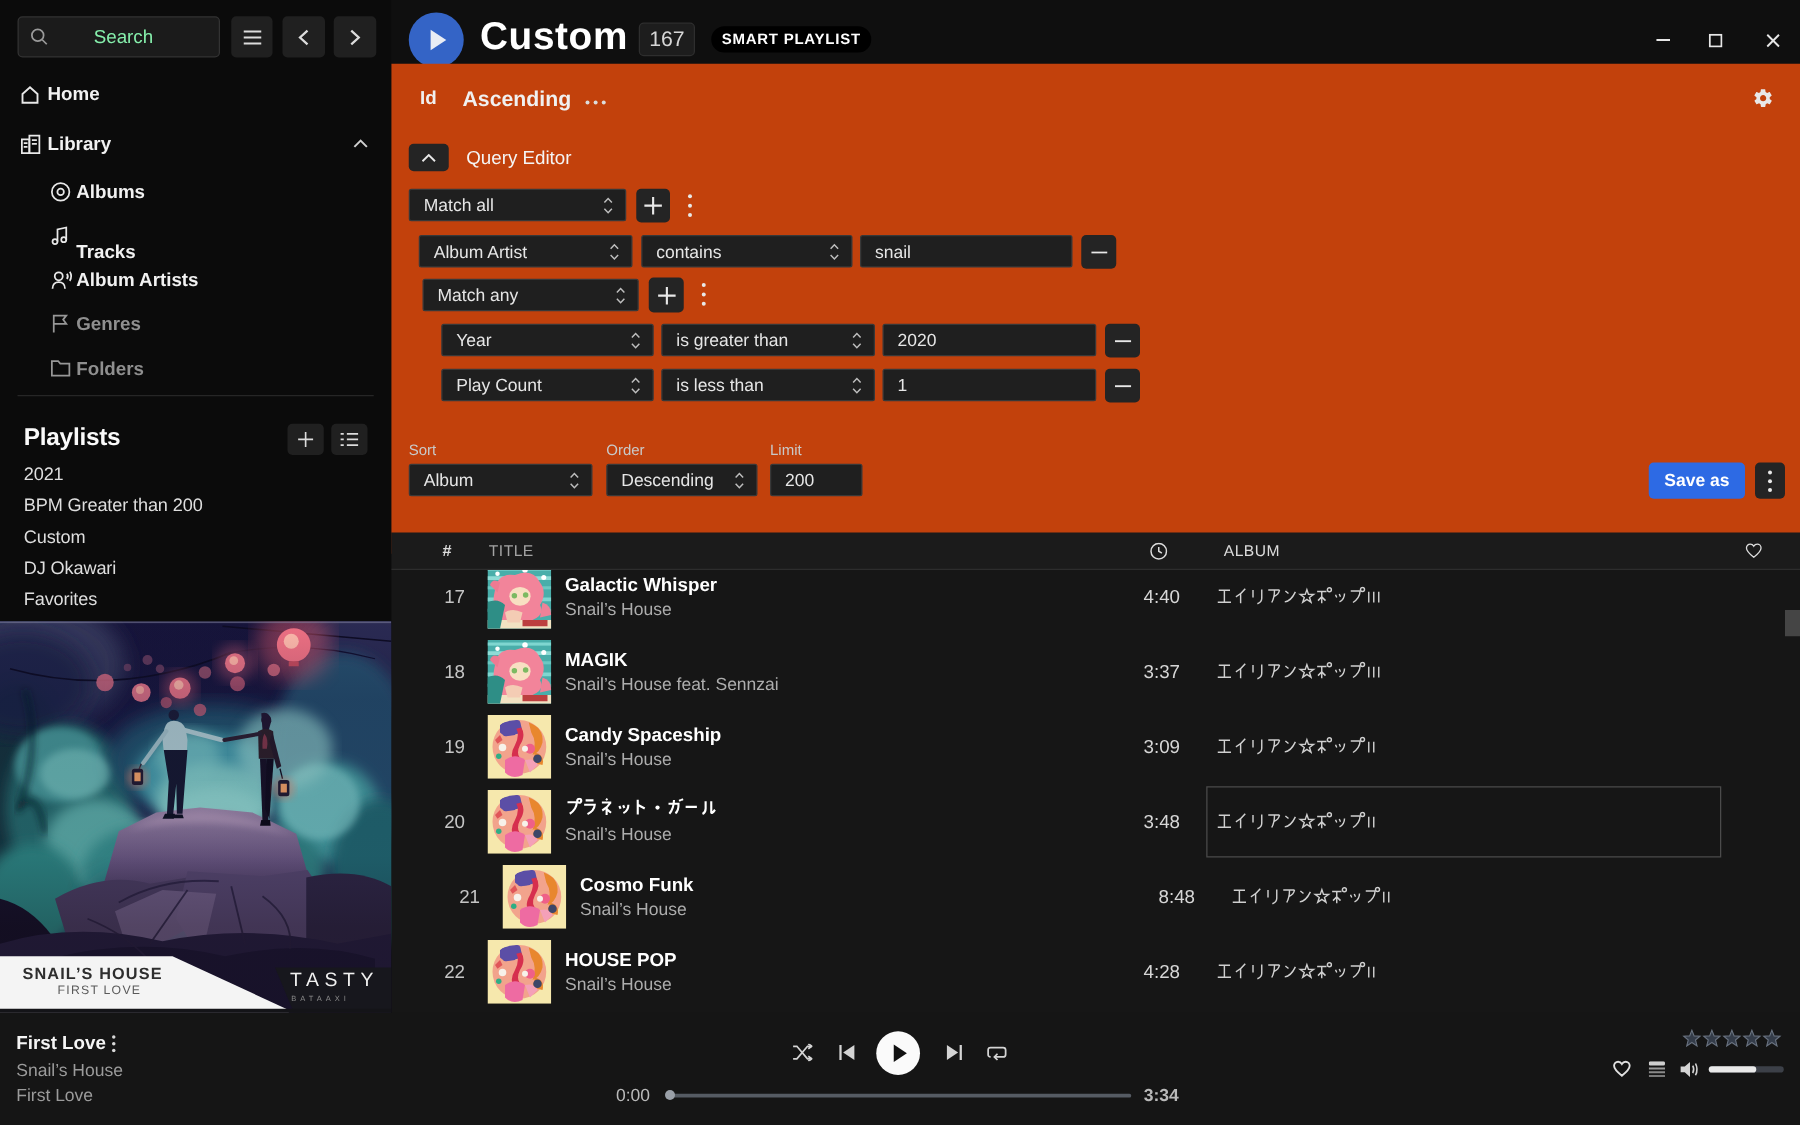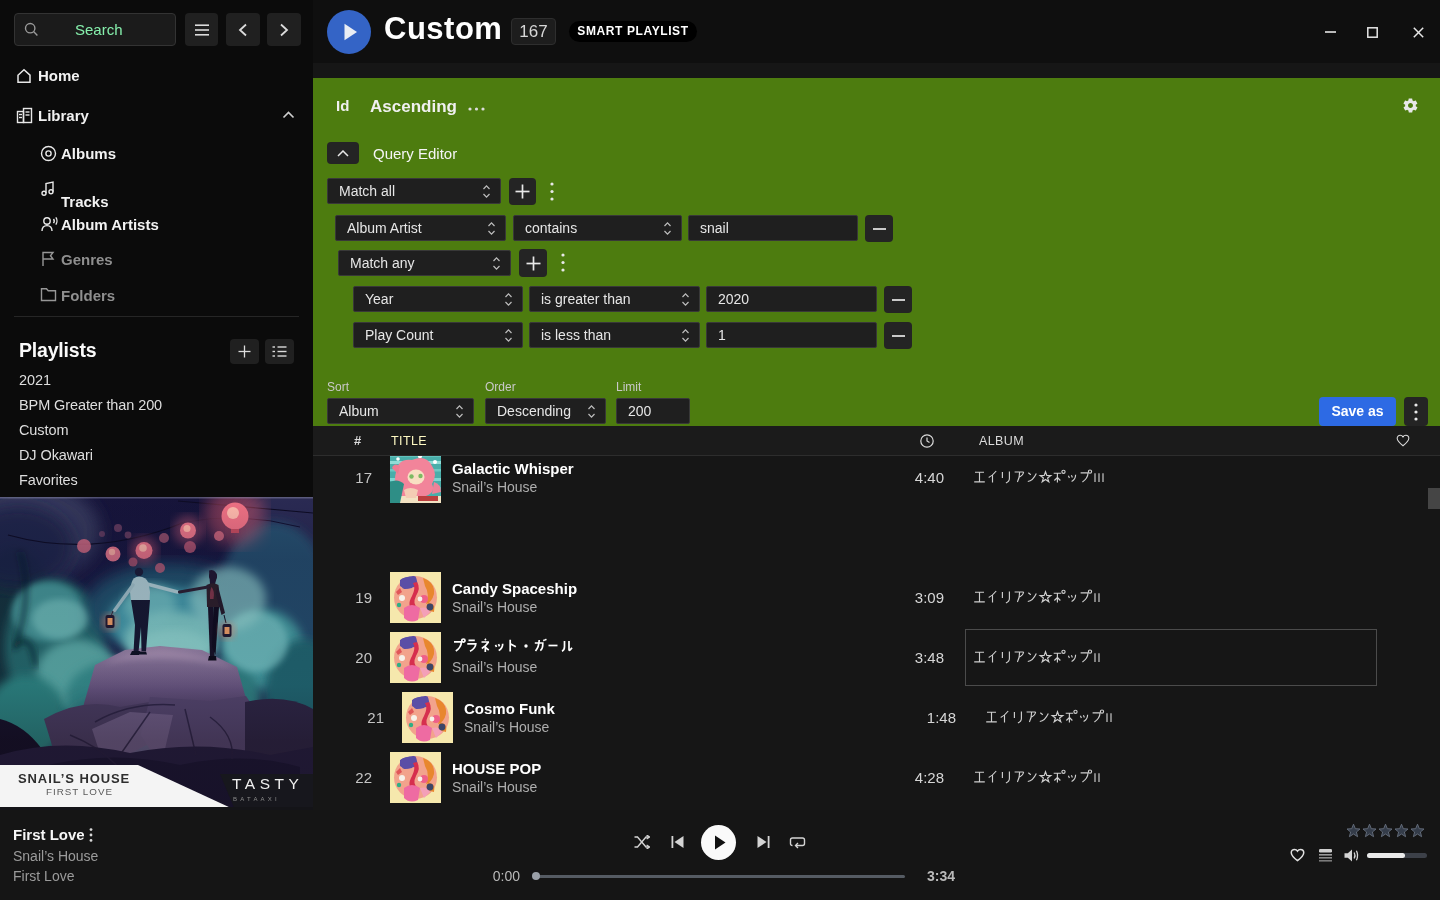--- a/index.html
+++ b/index.html
@@ -3,21 +3,21 @@
 <meta charset="utf-8">
 <style>
   * { margin:0; padding:0; box-sizing:border-box; }
   html,body { width:1440px; height:900px; background:#000; overflow:hidden; }
   body { font-family:"Liberation Sans", sans-serif; }
   .abs { position:absolute; }
   #app { position:relative; width:1440px; height:900px; background:#161616; }
   
   #sidebar { left:0; top:0; width:313px; height:810px; background:#0b0b0b; }
   #topstrip { left:313px; top:0; width:1127px; height:63px; background:#0f0f0f; }
-  #content { left:313px; top:78px; width:1127px; height:392px; background:#4d7c0f; }
+  #content { left:313px; top:51px; width:1127px; height:392px; background:#c2410c; }
   #tablehead { left:313px; top:426px; width:1127px; height:30px; background:#1b1b1b; border-bottom:1px solid #2d2d2d; }
   #rows { left:313px; top:456px; width:1127px; height:354px; background:#161616; overflow:hidden; }
   #player { left:0; top:810px; width:1440px; height:90px; background:#151515; }
   
   .searchbox { left:14px; top:13px; width:162px; height:33px; background:#1b1b1b; border:1px solid #333; border-radius:4px; }
   .sqbtn { background:#202020; border-radius:4px; display:flex; align-items:center; justify-content:center; }
   .navitem { color:#f2f2f2; font-weight:bold; font-size:15px; }
   .navdim { color:#8f8f8f; }
   .plitem { color:#dedede; font-size:14.5px; letter-spacing:-0.1px; }
   
@@ -287,21 +287,21 @@
           <g fill="#e8e8e8">
             <circle cx="2" cy="2" r="1.6"></circle>
             <circle cx="2" cy="9" r="1.6"></circle>
             <circle cx="2" cy="16" r="1.6"></circle>
           </g>
         </svg>
       </div>
   </div>
   <div id="tablehead" class="abs">
     <div class="abs" style="left:41px;top:7px;font-size:13px;font-weight:bold;color:#dcdcdc;">#</div>
-    <div class="abs" style="left:78px;top:8px;font-size:12.5px;color:#fef9c3;letter-spacing:0.4px;">TITLE</div>
+    <div class="abs" style="left:78px;top:8px;font-size:12.5px;color:#a3a3a3;letter-spacing:0.4px;">TITLE</div>
     <svg class="abs" style="left:607px;top:8px" width="14" height="14" viewBox="0 0 14 14">
         <circle cx="7" cy="7" r="6.2" fill="none" stroke="#dcdcdc" stroke-width="1.2"></circle>
         <path d="M7 3.5 L7 7 L9.5 8.5" fill="none" stroke="#dcdcdc" stroke-width="1.2"></path>
       </svg>
     <div class="abs" style="left:666px;top:8px;font-size:12.5px;color:#dcdcdc;letter-spacing:0.4px;">ALBUM</div>
     <svg class="abs" style="left:1083px;top:8px" width="14" height="13" viewBox="0 0 24 22">
         <path d="M12 20 C5 14.5 2 11 2 7.3 C2 4.4 4.3 2 7.2 2 C9.2 2 11 3.1 12 4.8 C13 3.1 14.8 2 16.8 2 C19.7 2 22 4.4 22 7.3 C22 11 19 14.5 12 20 Z" fill="none" stroke="#dcdcdc" stroke-width="1.8"></path>
       </svg>
   </div>
   <div id="rows" class="abs">
@@ -312,20 +312,32 @@
           <use href="#thumb3"></use>
         </svg>
       <div class="abs rowtitle" style="left:139px;top:13px;">Galactic Whisper</div>
       <div class="abs rowartist" style="left:139px;top:32px;">Snail’s House</div>
       <div class="abs rowdur" style="left:560px;width:71px;top:22px;text-align:right;">4:40</div>
       <svg class="abs" style="left:660px;top:22px;color:#cfcfcf" width="140" height="16">
           <use href="#alb3"></use>
         </svg>
     </div>
 
+    <div class="abs" style="left:0;top:50.5px;width:1127px;height:60px;">
+      <div class="abs rownum" style="left:25px;width:34px;top:22px;text-align:right;">18</div>
+      <svg class="abs" style="left:77px;top:5px" width="51" height="51">
+          <use href="#thumb3"></use>
+        </svg>
+      <div class="abs rowtitle" style="left:139px;top:13px;">MAGIK</div>
+      <div class="abs rowartist" style="left:139px;top:32px;">Snail’s House feat. Sennzai</div>
+      <div class="abs rowdur" style="left:560px;width:71px;top:22px;text-align:right;">3:37</div>
+      <svg class="abs" style="left:660px;top:22px;color:#cfcfcf" width="140" height="16">
+          <use href="#alb3"></use>
+        </svg>
+    </div>
 
     <div class="abs" style="left:0;top:110.5px;width:1127px;height:60px;">
       <div class="abs rownum" style="left:25px;width:34px;top:22px;text-align:right;">19</div>
       <svg class="abs" style="left:77px;top:5px" width="51" height="51">
           <use href="#thumb2"></use>
         </svg>
       <div class="abs rowtitle" style="left:139px;top:13px;">Candy Spaceship</div>
       <div class="abs rowartist" style="left:139px;top:32px;">Snail’s House</div>
       <div class="abs rowdur" style="left:560px;width:71px;top:22px;text-align:right;">3:09</div>
       <svg class="abs" style="left:660px;top:22px;color:#cfcfcf" width="140" height="16">
@@ -356,21 +368,21 @@
         </svg>
     </div>
 
     <div class="abs" style="left:12px;top:230.5px;width:1127px;height:60px;">
       <div class="abs rownum" style="left:25px;width:34px;top:22px;text-align:right;">21</div>
       <svg class="abs" style="left:77px;top:5px" width="51" height="51">
           <use href="#thumb2"></use>
         </svg>
       <div class="abs rowtitle" style="left:139px;top:13px;">Cosmo Funk</div>
       <div class="abs rowartist" style="left:139px;top:32px;">Snail’s House</div>
-      <div class="abs rowdur" style="left:560px;width:71px;top:22px;text-align:right;">1:48</div>
+      <div class="abs rowdur" style="left:560px;width:71px;top:22px;text-align:right;">8:48</div>
       <svg class="abs" style="left:660px;top:22px;color:#cfcfcf" width="140" height="16">
           <use href="#alb2"></use>
         </svg>
     </div>
 
     <div class="abs" style="left:0;top:290.5px;width:1127px;height:60px;">
       <div class="abs rownum" style="left:25px;width:34px;top:22px;text-align:right;">22</div>
       <svg class="abs" style="left:77px;top:5px" width="51" height="51">
           <use href="#thumb2"></use>
         </svg>
@@ -677,21 +689,21 @@
     <svg class="abs" style="left:789px;top:25px" width="17" height="14" viewBox="0 0 17 14">
         <g fill="none" stroke="#d4d4d4" stroke-width="1.4">
           <path d="M3.5 10.5 Q1.5 10.5 1.5 8.5 V5 Q1.5 3 3.5 3 H13.5 Q15.5 3 15.5 5 V8.5 Q15.5 10.5 13.5 10.5 H7"></path>
           <path d="M9 8 L6.5 10.5 L9 13"></path>
         </g>
       </svg>
 
     <div class="abs" style="left:480px;top:58px;width:40px;text-align:right;font-size:14px;font-weight:normal;color:#b9b9b9;">0:00</div>
     <div class="abs" style="left:535px;top:64.5px;width:370px;height:3px;border-radius:2px;background:#555b63;"></div>
     <div class="abs" style="left:532px;top:62px;width:8px;height:8px;border-radius:50%;background:#9aa0a8;"></div>
-    <div class="abs" style="left:915px;top:58px;width:34px;font-size:14px;font-weight:bold;color:#b9b9b9;margin-left:12px;">3:34</div>
+    <div class="abs" style="left:915px;top:58px;width:34px;font-size:14px;font-weight:bold;color:#b9b9b9;">3:34</div>
 
     <svg class="abs" style="left:1345px;top:12.5px" width="82" height="15" viewBox="0 0 82 15">
       <g fill="#343c49" stroke="#68717f" stroke-width="0.9">
         <path d="M8.5 1.2 L10.3 5.7 L15 6 L11.4 9 L12.6 13.7 L8.5 11 L4.4 13.7 L5.6 9 L2 6 L6.7 5.7 Z"></path>
         <path d="M24.5 1.2 L26.3 5.7 L31 6 L27.4 9 L28.6 13.7 L24.5 11 L20.4 13.7 L21.6 9 L18 6 L22.7 5.7 Z"></path>
         <path d="M40.5 1.2 L42.3 5.7 L47 6 L43.4 9 L44.6 13.7 L40.5 11 L36.4 13.7 L37.6 9 L34 6 L38.7 5.7 Z"></path>
         <path d="M56.5 1.2 L58.3 5.7 L63 6 L59.4 9 L60.6 13.7 L56.5 11 L52.4 13.7 L53.6 9 L50 6 L54.7 5.7 Z"></path>
         <path d="M72.5 1.2 L74.3 5.7 L79 6 L75.4 9 L76.6 13.7 L72.5 11 L68.4 13.7 L69.6 9 L66 6 L70.7 5.7 Z"></path>
       </g>
     </svg>

